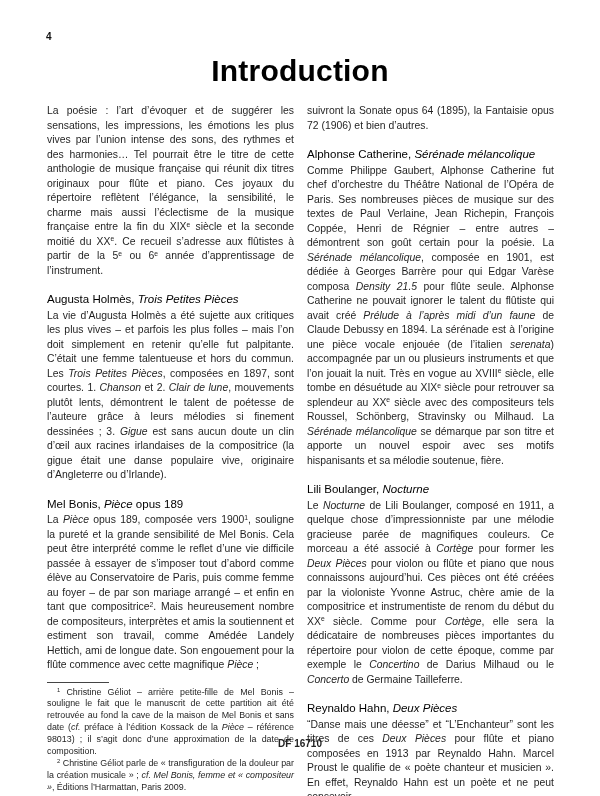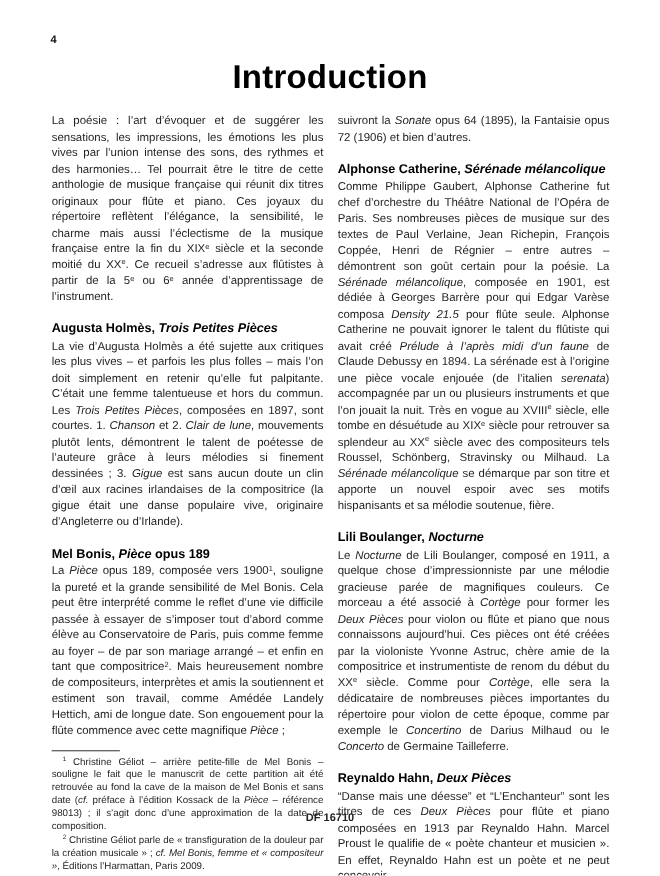--- a/index.html
+++ b/index.html
@@ -10,21 +10,21 @@
   }
   .page{position:relative;width:600px;height:796px;background:#ffffff;}
   .page-number{position:absolute;left:46px;top:31px;font-size:10px;font-weight:bold;color:#111;}
   .title{position:absolute;left:0;top:54px;width:100%;margin:0;text-align:center;
     font-size:30px;font-weight:bold;color:#000;letter-spacing:0.2px;}
   .columns{position:absolute;left:47px;top:104px;width:507px;display:flex;gap:13px;align-items:flex-start;}
   .column{width:247px;}
   p.body{margin:0;font-size:10.4px;line-height:14.5px;text-align:justify;
     text-justify:inter-word;color:#1f1f1f;}
   h3.section-heading{margin:14px 0 2px 0;font-size:11.5px;line-height:14.5px;
-    font-weight:bold;color:#000;}
+    font-weight:normal;color:#000;}
   .column > :first-child{margin-top:0;}
   sup{font-size:65%;line-height:0;vertical-align:baseline;position:relative;top:-0.45em;}
   .footnotes{margin-top:9px;}
   .fn-rule{width:62px;border-top:1px solid #444;margin-bottom:4px;}
   p.footnote{margin:0;font-size:8.9px;line-height:11.9px;text-align:justify;
     text-indent:10px;color:#1f1f1f;}
   .footer{position:absolute;left:0;top:738px;width:100%;text-align:center;
     font-size:10px;font-weight:600;color:#222;}
 </style>
 </head>
@@ -40,21 +40,21 @@
         <p class="body"><span>La vie d’Augusta Holmès a été sujette aux critiques les plus vives – et parfois les plus folles – mais l’on doit simplement en retenir qu’elle fut palpitante. C’était une femme talentueuse et hors du commun. Les </span><span style="font-style: italic;">Trois Petites Pièces</span><span>, composées en 1897, sont courtes. 1. </span><span style="font-style: italic;">Chanson</span><span> et 2. </span><span style="font-style: italic;">Clair de lune</span><span>, mouvements plutôt lents, démontrent le talent de poétesse de l’auteure grâce à leurs mélodies si finement dessinées ; 3. </span><span style="font-style: italic;">Gigue</span><span> est sans aucun doute un clin d’œil aux racines irlandaises de la compositrice (la gigue était une danse populaire vive, originaire d’Angleterre ou d’Irlande).</span></p>
         <h3 class="section-heading"><span>Mel Bonis, </span><span style="font-style: italic;">Pièce</span><span> opus 189</span></h3>
         <p class="body"><span>La </span><span style="font-style: italic;">Pièce</span><span> opus 189, composée vers 1900</span><sup>1</sup><span>, souligne la pureté et la grande sensibilité de Mel Bonis. Cela peut être interprété comme le reflet d’une vie difficile passée à essayer de s’imposer tout d’abord comme élève au Conservatoire de Paris, puis comme femme au foyer – de par son mariage arrangé – et enfin en tant que compositrice</span><sup>2</sup><span>. Mais heureusement nombre de compositeurs, interprètes et amis la soutiennent et estiment son travail, comme Amédée Landely Hettich, ami de longue date. Son engouement pour la flûte commence avec cette magnifique </span><span style="font-style: italic;">Pièce</span><span> ;</span></p>
         <div class="footnotes">
           <div class="fn-rule"></div>
           <p class="footnote"><sup>1</sup><span> Christine Géliot – arrière petite-fille de Mel Bonis – souligne le fait que le manuscrit de cette partition ait été retrouvée au fond la cave de la maison de Mel Bonis et sans date (</span><span style="font-style: italic;">cf.</span><span> préface à l’édition Kossack de la </span><span style="font-style: italic;">Pièce</span><span> – référence 98013) ; il s’agit donc d’une approximation de la date de composition.</span></p>
           <p class="footnote"><sup>2</sup><span> Christine Géliot parle de « transfiguration de la douleur par la création musicale » ; </span><span style="font-style: italic;">cf. Mel Bonis, femme et « compositeur »</span><span>, Éditions l’Harmattan, Paris 2009.</span></p>
         </div>
       </div>
     <div class="column">
-        <p class="body"><span>suivront la </span><span style="font-style: italic;">Sonate</span><span> opus 64 (1895), la </span><span style="">Fantaisie</span><span> opus 72 (1906) et bien d’autres.</span></p>
+        <p class="body"><span>suivront la </span><span style="">Sonate</span><span> opus 64 (1895), la </span><span style="">Fantaisie</span><span> opus 72 (1906) et bien d’autres.</span></p>
         <h3 class="section-heading"><span>Alphonse Catherine, </span><span style="font-style: italic;">Sérénade mélancolique</span></h3>
         <p class="body"><span>Comme Philippe Gaubert, Alphonse Catherine fut chef d’orchestre du Théâtre National de l’Opéra de Paris. Ses nombreuses pièces de musique sur des textes de Paul Verlaine, Jean Richepin, François Coppée, Henri de Régnier – entre autres – démontrent son goût certain pour la poésie. La </span><span style="font-style: italic;">Sérénade mélancolique</span><span>, composée en 1901, est dédiée à Georges Barrère pour qui Edgar Varèse composa </span><span style="font-style: italic;">Density 21.5</span><span> pour flûte seule. Alphonse Catherine ne pouvait ignorer le talent du flûtiste qui avait créé </span><span style="font-style: italic;">Prélude à l’après midi d’un faune</span><span> de Claude Debussy en 1894. La sérénade est à l’origine une pièce vocale enjouée (de l’italien </span><span style="font-style: italic;">serenata</span><span>) accompagnée par un ou plusieurs instruments et que l’on jouait la nuit. Très en vogue au XVIII</span><sup>e</sup><span> siècle, elle tombe en désuétude au XIX</span><sup>e</sup><span> siècle pour retrouver sa splendeur au XX</span><sup>e</sup><span> siècle avec des compositeurs tels Roussel, Schönberg, Stravinsky ou Milhaud. La </span><span style="font-style: italic;">Sérénade mélancolique</span><span> se démarque par son titre et apporte un nouvel espoir avec ses motifs hispanisants et sa mélodie soutenue, fière.</span></p>
         <h3 class="section-heading"><span>Lili Boulanger, </span><span style="font-style: italic;">Nocturne</span></h3>
         <p class="body"><span>Le </span><span style="font-style: italic;">Nocturne</span><span> de Lili Boulanger, composé en 1911, a quelque chose d’impressionniste par une mélodie gracieuse parée de magnifiques couleurs. Ce morceau a été associé à </span><span style="font-style: italic;">Cortège</span><span> pour former les </span><span style="font-style: italic;">Deux Pièces</span><span> pour violon ou flûte et piano que nous connaissons aujourd’hui. Ces pièces ont été créées par la violoniste Yvonne Astruc, chère amie de la compositrice et instrumentiste de renom du début du XX</span><sup>e</sup><span> siècle. Comme pour </span><span style="font-style: italic;">Cortège</span><span>, elle sera la dédicataire de nombreuses pièces importantes du répertoire pour violon de cette époque, comme par exemple le </span><span style="font-style: italic;">Concertino</span><span> de Darius Milhaud ou le </span><span style="font-style: italic;">Concerto</span><span> de Germaine Tailleferre.</span></p>
         <h3 class="section-heading"><span>Reynaldo Hahn, </span><span style="font-style: italic;">Deux Pièces</span></h3>
         <p class="body"><span>“Danse mais une déesse” et “L’Enchanteur” sont les titres de ces </span><span style="font-style: italic;">Deux Pièces</span><span> pour flûte et piano composées en 1913 par Reynaldo Hahn. Marcel Proust le qualifie de « poète chanteur et musicien ». En effet, Reynaldo Hahn est un poète et ne peut concevoir</span></p>
       </div>
   </div>
   <div class="footer">DF 16710</div>
 </div>

